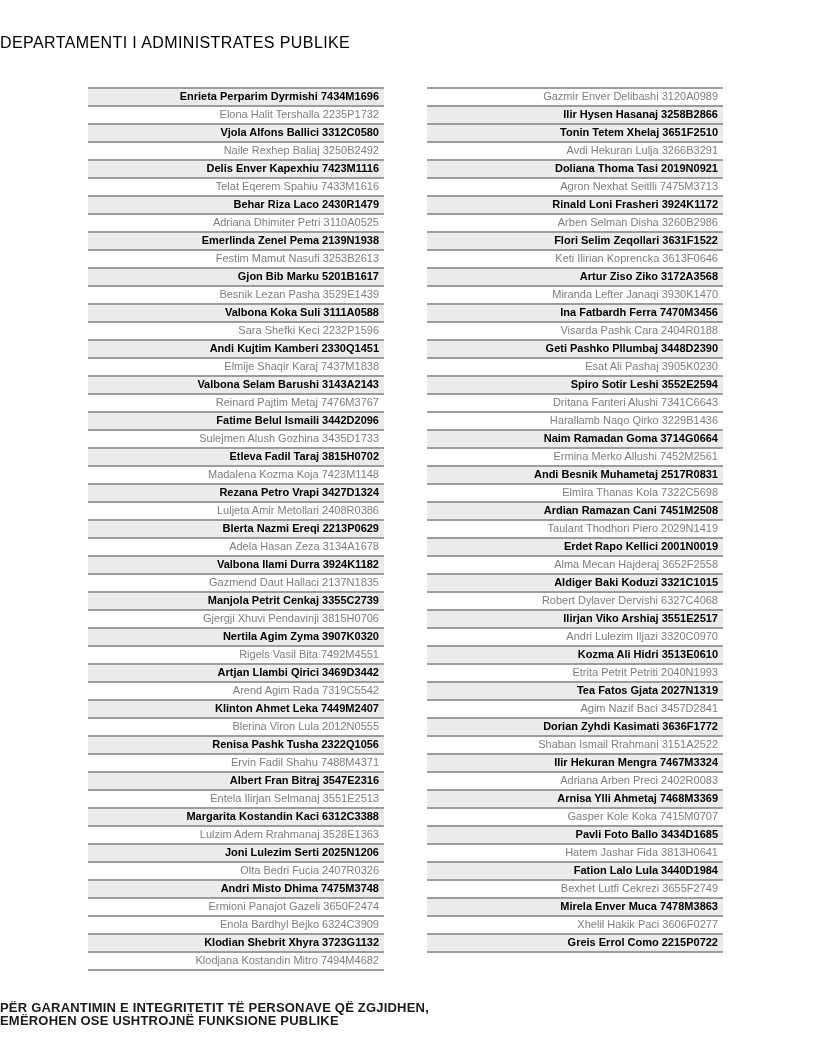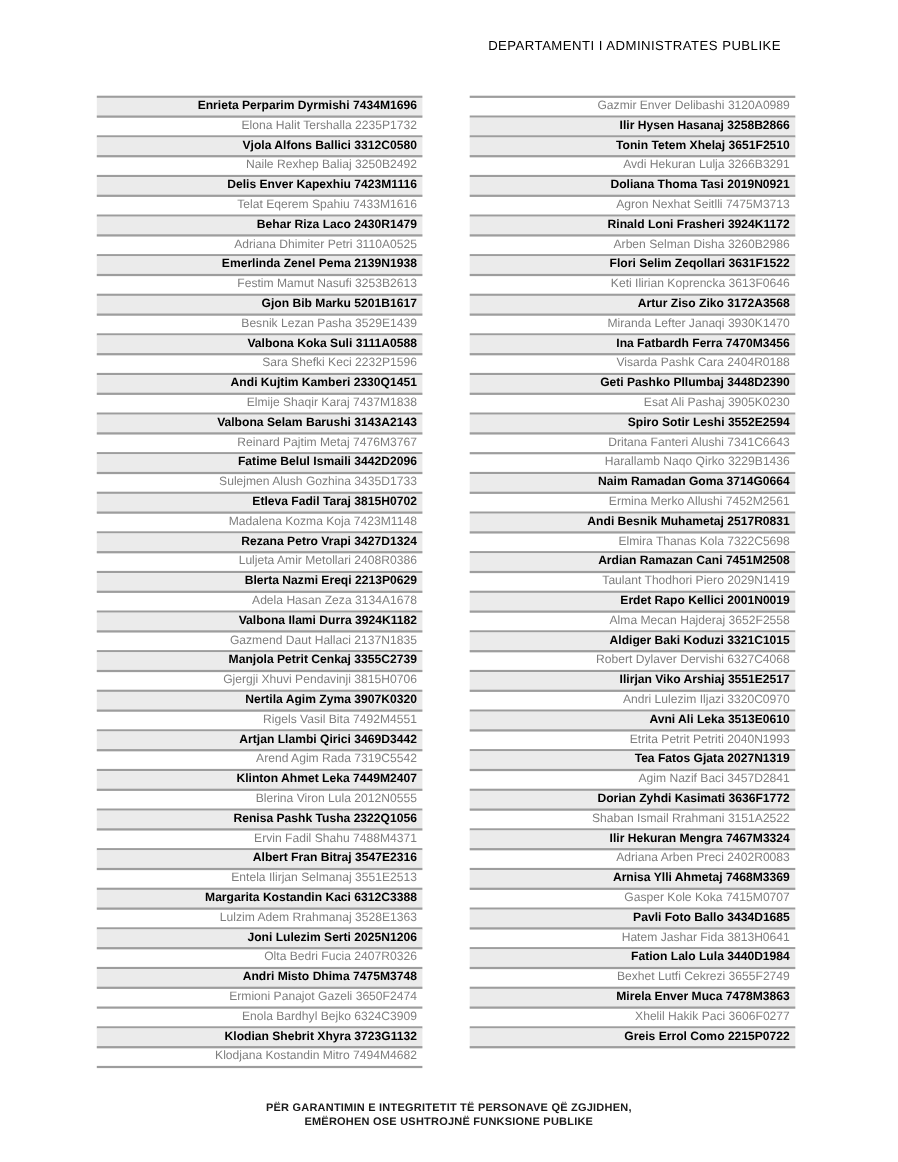--- a/index.html
+++ b/index.html
@@ -13,22 +13,22 @@
     position: relative;
     font-family: "Liberation Sans", sans-serif;
     color: #000;
     overflow: hidden;
   }
   .page-title {
     position: absolute;
     top: 34px;
     left: 0;
     width: 710px;
-    text-align: right;
-    font-size: 12px;
+    text-align: left;
+    font-size: 16px;
     letter-spacing: 0.4px;
     color: #000000;
     font-weight: normal;
   }
   .columns {
     position: absolute;
     top: 71px;
     left: 88px;
     display: flex;
     gap: 43px;
@@ -53,22 +53,22 @@
   .row.hl {
     background: var(--hl-bg, #ebebeb);
     color: var(--hl-text, #000000);
     font-weight: bold;
   }
   .footer-note {
     position: absolute;
     top: 1001px;
     left: 0;
     width: 816px;
-    text-align: center;
-    font-size: 10px;
+    text-align: left;
+    font-size: 13px;
     font-weight: bold;
     color: #1a1a1a;
     letter-spacing: 0.2px;
   }
   .footer-note div {
     line-height: 13px;
   }
 </style>
 </head>
 <body>
@@ -154,21 +154,21 @@
         <div class="row hl">Andi Besnik Muhametaj 2517R0831</div>
         <div class="row">Elmira Thanas Kola 7322C5698</div>
         <div class="row hl">Ardian Ramazan Cani 7451M2508</div>
         <div class="row">Taulant Thodhori Piero 2029N1419</div>
         <div class="row hl">Erdet Rapo Kellici 2001N0019</div>
         <div class="row">Alma Mecan Hajderaj 3652F2558</div>
         <div class="row hl">Aldiger Baki Koduzi 3321C1015</div>
         <div class="row">Robert Dylaver Dervishi 6327C4068</div>
         <div class="row hl">Ilirjan Viko Arshiaj 3551E2517</div>
         <div class="row">Andri Lulezim Iljazi 3320C0970</div>
-        <div class="row hl">Avni Ali Leka 3513E0610</div>
+        <div class="row hl">Kozma Ali Hidri 3513E0610</div>
         <div class="row">Etrita Petrit Petriti 2040N1993</div>
         <div class="row hl">Tea Fatos Gjata 2027N1319</div>
         <div class="row">Agim Nazif Baci 3457D2841</div>
         <div class="row hl">Dorian Zyhdi Kasimati 3636F1772</div>
         <div class="row">Shaban Ismail Rrahmani 3151A2522</div>
         <div class="row hl">Ilir Hekuran Mengra 7467M3324</div>
         <div class="row">Adriana Arben Preci 2402R0083</div>
         <div class="row hl">Arnisa Ylli Ahmetaj 7468M3369</div>
         <div class="row">Gasper Kole Koka 7415M0707</div>
         <div class="row hl">Pavli Foto Ballo 3434D1685</div>

